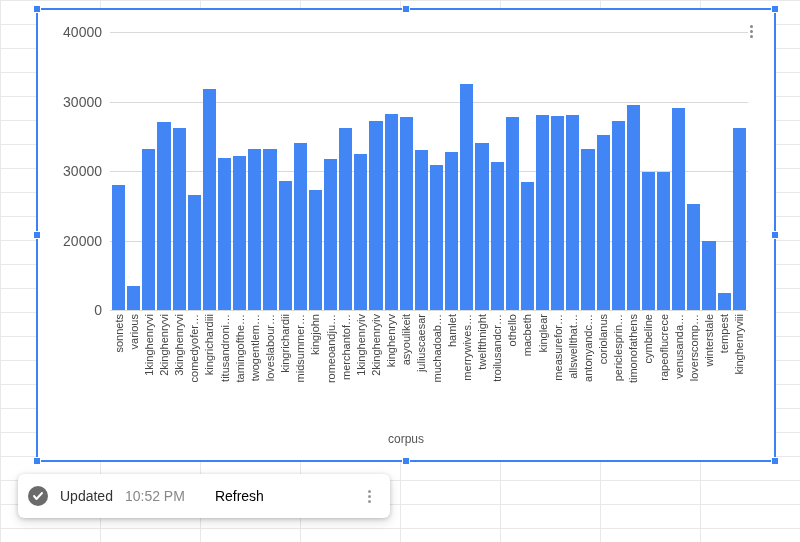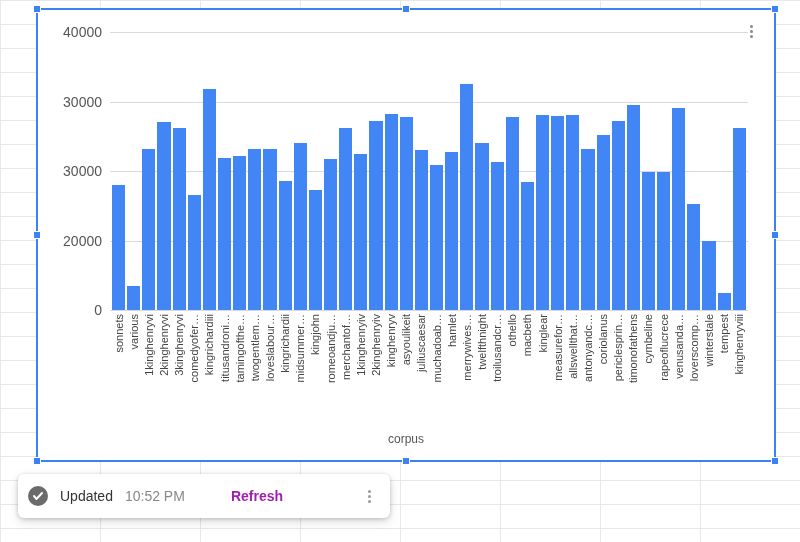--- a/index.html
+++ b/index.html
@@ -155,21 +155,21 @@
   .check-icon {
     width: 20px; height: 20px;
     border-radius: 50%;
     background: #6b6b6b;
     display: flex;
     align-items: center;
     justify-content: center;
   }
   .check-icon svg { width: 12px; height: 12px; }
   .toast .time { color: #888; }
-  .toast .refresh { color: #a21caf; font-weight: 700; cursor: pointer; margin-left: 34px; }
+  .toast .refresh { color: #000000; font-weight: 400; cursor: pointer; margin-left: 18px; }
   .toast .more {
     margin-left: auto;
     width: 22px; height: 30px;
     display: flex; flex-direction: column;
     align-items: center; justify-content: center;
     gap: 2px; cursor: pointer;
   }
   .toast .more span {
     width: 3px; height: 3px;
     background: #999; border-radius: 50%;

